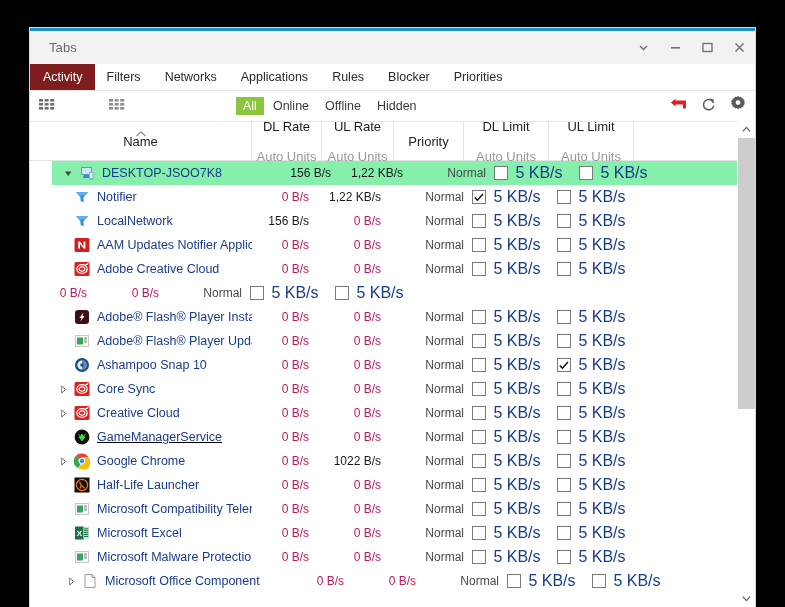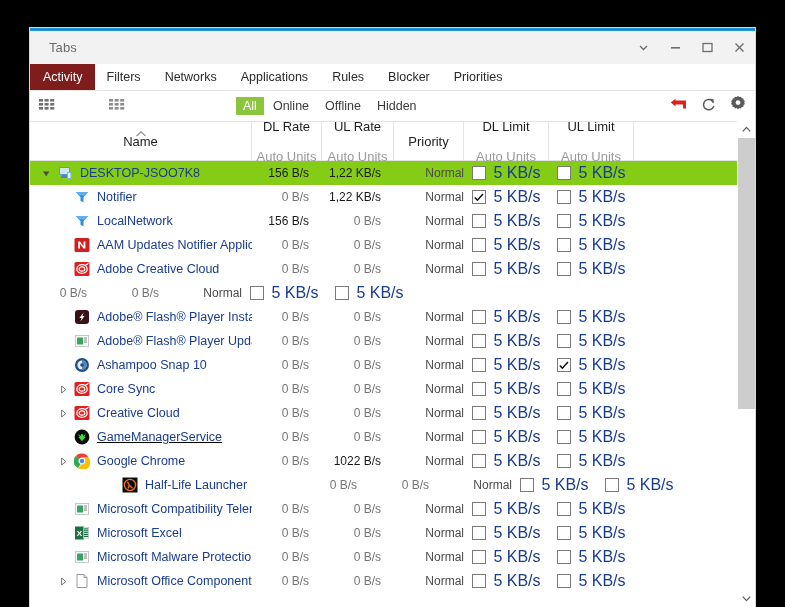--- a/index.html
+++ b/index.html
@@ -76,29 +76,29 @@
     display:flex;flex-direction:column;align-items:center;justify-content:center;
     border-right:1px solid #e4e4e4;position:relative;box-sizing:border-box;
   }
   .th:last-child{border-right:none;}
   .th-main{font-size:13px;color:#1d1d1d;line-height:15px;}
   .th-sub{font-size:13px;color:#9a9a9a;line-height:13px;margin-top:16px;}
   .sort-arrow{position:absolute;top:1px;left:50%;transform:translateX(-50%);}
 
   .tbody{flex:1 1 auto;overflow:hidden;background:#fff;}
   .row{display:flex;height:24px;align-items:center;box-sizing:border-box;}
-  .row.selected{background:#84cc16;}
+  .row.selected{background:#86efac;margin-left:22px;}
   .cell{box-sizing:border-box;display:flex;align-items:center;height:24px;overflow:hidden;}
   .cell.name{padding-left:0;}
   .cell.num{justify-content:flex-end;padding-right:13px;font-size:12px;}
   .cell.center{justify-content:flex-end;font-size:12px;}
   .cell.lim{justify-content:center;gap:7px;font-size:12px;}
 
   .val-on{color:#1a1a1a;}
-  .val-off{color:#737373;}
+  .val-off{color:#be185d;}
   .prio{color:#4a4a4a;font-size:12px;}
   .lim-text{color:#1a3c8c;font-size:16px;}
   .cbx{
     width:12px;height:12px;border:1px solid #7a7a7a;background:#fff;
     display:inline-flex;align-items:center;justify-content:center;flex:0 0 auto;
   }
   .cbx svg{display:block;}
 
   .twisty{width:13px;flex:0 0 auto;display:flex;align-items:center;justify-content:center;}
   .app-ico{width:16px;height:16px;flex:0 0 auto;margin-right:7px;display:block;border-radius:1px;}
@@ -638,21 +638,21 @@
                 <span class="cbx"></span>
                 <span class="lim-text">5 KB/s</span>
               </div>
               <div class="cell lim" style="flex: 0 0 85px;">
                 <span class="cbx"></span>
                 <span class="lim-text">5 KB/s</span>
               </div>
               <div class="cell" style="flex: 1 1 auto;"></div>
             </div>
             <div class="row">
-              <div class="cell name" style="flex: 0 0 222px; padding-left: 27px; margin-left: 48px;">
+              <div class="cell name" style="flex: 0 0 222px; padding-left: 27px;">
                 <span class="twisty"></span>
                 <span class="app-ico" style="margin-left: 4px;"><svg width="16" height="16" viewBox="0 0 16 16">
                     <rect x="0.5" y="0.5" width="15" height="15" fill="#0d0d0d"></rect>
                     <circle cx="8" cy="8" r="5.6" fill="none" stroke="#f07020" stroke-width="1.3"></circle>
                     <path d="M5.4 4.6 L7.4 8.2 L6 11.4 M7.4 8.2 L10.6 11.4" stroke="#f07020" stroke-width="1.3" fill="none"></path>
                   </svg></span>
                 <span class="nm">Half-Life Launcher</span>
               </div>
               <div class="cell num" style="flex: 0 0 70px;">
                 <span class="val-off">0 B/s</span>
@@ -767,21 +767,21 @@
                 <span class="cbx"></span>
                 <span class="lim-text">5 KB/s</span>
               </div>
               <div class="cell lim" style="flex: 0 0 85px;">
                 <span class="cbx"></span>
                 <span class="lim-text">5 KB/s</span>
               </div>
               <div class="cell" style="flex: 1 1 auto;"></div>
             </div>
             <div class="row">
-              <div class="cell name" style="flex: 0 0 222px; padding-left: 27px;">
+              <div class="cell name" style="flex: 0 0 222px;  margin-left: 35px;">
                 <span class="twisty">
                   <svg width="9" height="9" viewBox="0 0 9 9">
                     <path d="M2.6 1 L6.8 4.5 L2.6 8 Z" fill="none" stroke="#7a7a7a" stroke-width="1"></path>
                   </svg>
                 </span>
                 <span class="app-ico" style="margin-left: 4px;"><svg width="16" height="16" viewBox="0 0 16 16">
                     <path d="M3 1.5 H10 L13 4.5 V14.5 H3 Z" fill="#ffffff" stroke="#9a9a9a" stroke-width="1"></path>
                     <path d="M10 1.5 V4.5 H13" fill="none" stroke="#9a9a9a" stroke-width="1"></path>
                   </svg></span>
                 <span class="nm">Microsoft Office Component</span>

